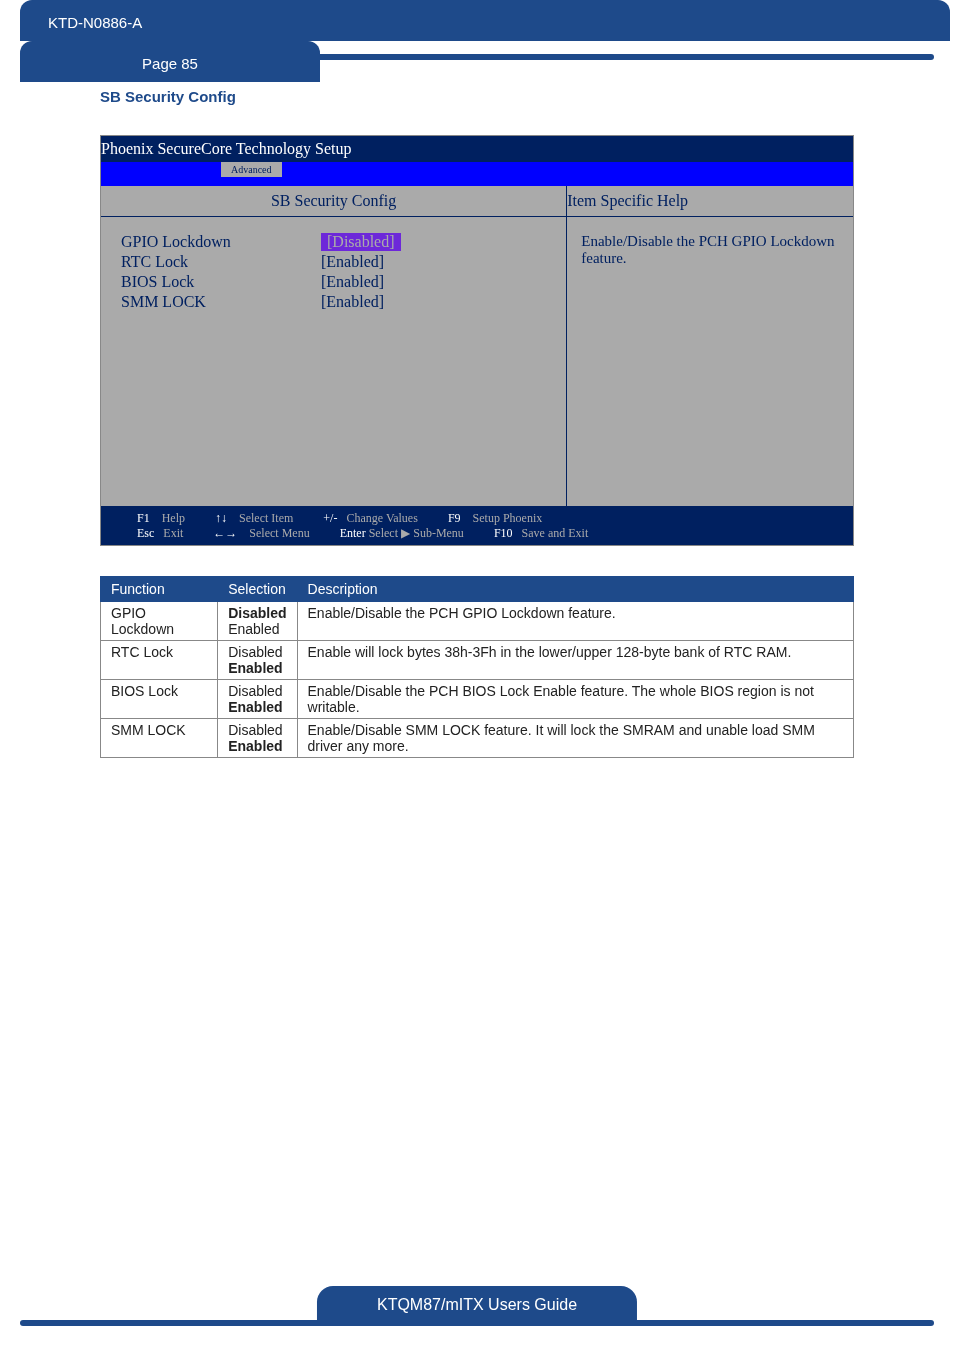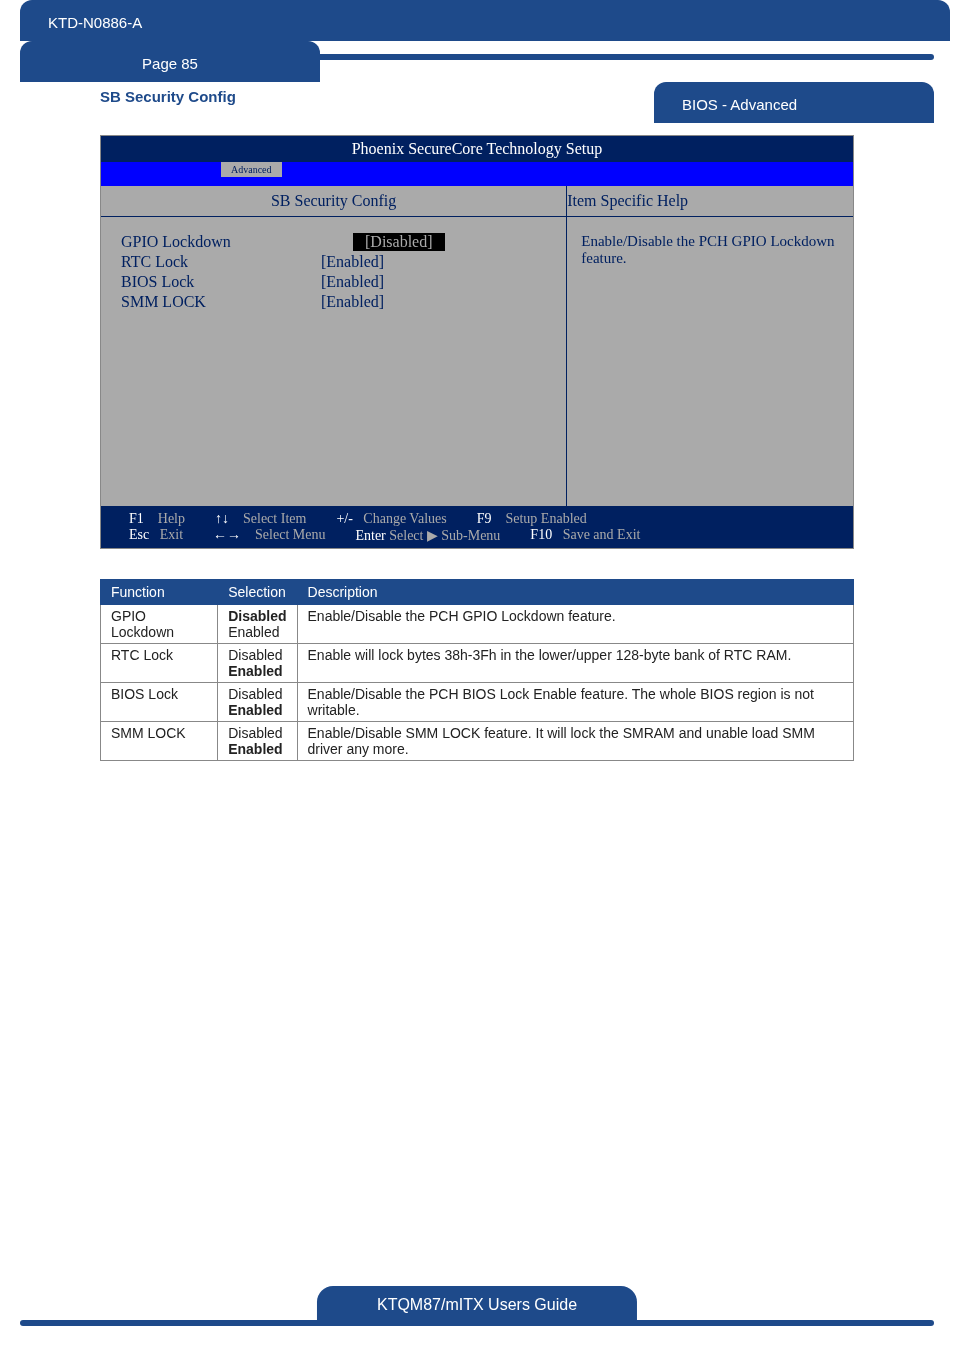--- a/index.html
+++ b/index.html
@@ -42,21 +42,20 @@
     margin: 28px 0 30px 100px;
   }
   .bios-box {
     margin: 0 100px;
     border: 1px solid #888;
   }
   .bios-title {
     background: #002060;
     color: #fff;
     font-family: Georgia, "Times New Roman", serif;
-    text-align: center;
     padding: 4px 0;
     font-size: 16px;
   }
   .bios-tabbar {
     background: #0000ff;
     height: 24px;
     position: relative;
   }
   .bios-tabbar .active-tab {
     position: absolute;
@@ -107,31 +106,30 @@
     color: #002060;
     font-size: 15px;
   }
   .bios-item {
     display: flex;
     margin-bottom: 2px;
   }
   .bios-item .lbl { flex: 0 0 200px; }
   .bios-item .val { }
   .bios-item .val.selected {
-    background: #000000;
+    background: #6d28d9;
     color: #aaaaaa;
-    padding: 0 12px;
-    margin-left: 32px;
+    padding: 0 6px;
   }
   .bios-footer {
     background: #002060;
     color: #fff;
     font-family: Georgia, serif;
-    padding: 4px 28px;
-    font-size: 14px;
+    padding: 4px 36px;
+    font-size: 12px;
   }
   .bios-footer .frow { display: flex; }
   .bios-footer .fcell { white-space: pre; }
   .bios-footer .key { color: #ffffff; }
   .bios-footer .klabel { color: #aaaaaa; }
   .bios-footer .fcell { margin-right: 30px; }
 
   table.funcs {
     margin: 30px 53px 0 100px;
     border-collapse: collapse;
@@ -175,21 +173,20 @@
     background: #1e4a8a;
     border-radius: 3px;
   }
 </style>
 </head>
 <body>
 
 <div class="header-row">
   <div class="header-tab left">KTD-N0886-A</div>
   <div class="header-tab mid">Page 85</div>
-  <div class="header-tab right">BIOS  - Advanced</div>
 </div>
 <div class="header-underline"></div>
 
 <div class="section-title">SB Security Config</div>
 
 <div class="bios-box">
   <div class="bios-title">Phoenix SecureCore Technology Setup</div>
   <div class="bios-tabbar">
     <span class="active-tab">Advanced</span>
   </div>
@@ -216,21 +213,21 @@
           <span class="val">[Enabled]</span>
         </div>
       </div>
     <div class="right-col">Enable/Disable the PCH GPIO Lockdown feature.</div>
   </div>
   <div class="bios-footer">
     <div class="frow" id="bios-frow1">
         <span class="fcell"><span class="key">F1    </span><span class="klabel">Help</span></span>
         <span class="fcell"><span class="key">↑↓    </span><span class="klabel">Select Item</span></span>
         <span class="fcell"><span class="key">+/-   </span><span class="klabel">Change Values</span></span>
-        <span class="fcell"><span class="key">F9    </span><span class="klabel">Setup Enabled</span></span>
+        <span class="fcell"><span class="key">F9    </span><span class="klabel">Setup Phoenix</span></span>
       </div>
     <div class="frow" id="bios-frow2">
         <span class="fcell"><span class="key">Esc   </span><span class="klabel">Exit</span></span>
         <span class="fcell"><span class="key">←→    </span><span class="klabel">Select Menu</span></span>
         <span class="fcell"><span class="key">Enter </span><span class="klabel">Select ▶ Sub-Menu</span></span>
         <span class="fcell"><span class="key">F10   </span><span class="klabel">Save and Exit</span></span>
       </div>
   </div>
 </div>
 

